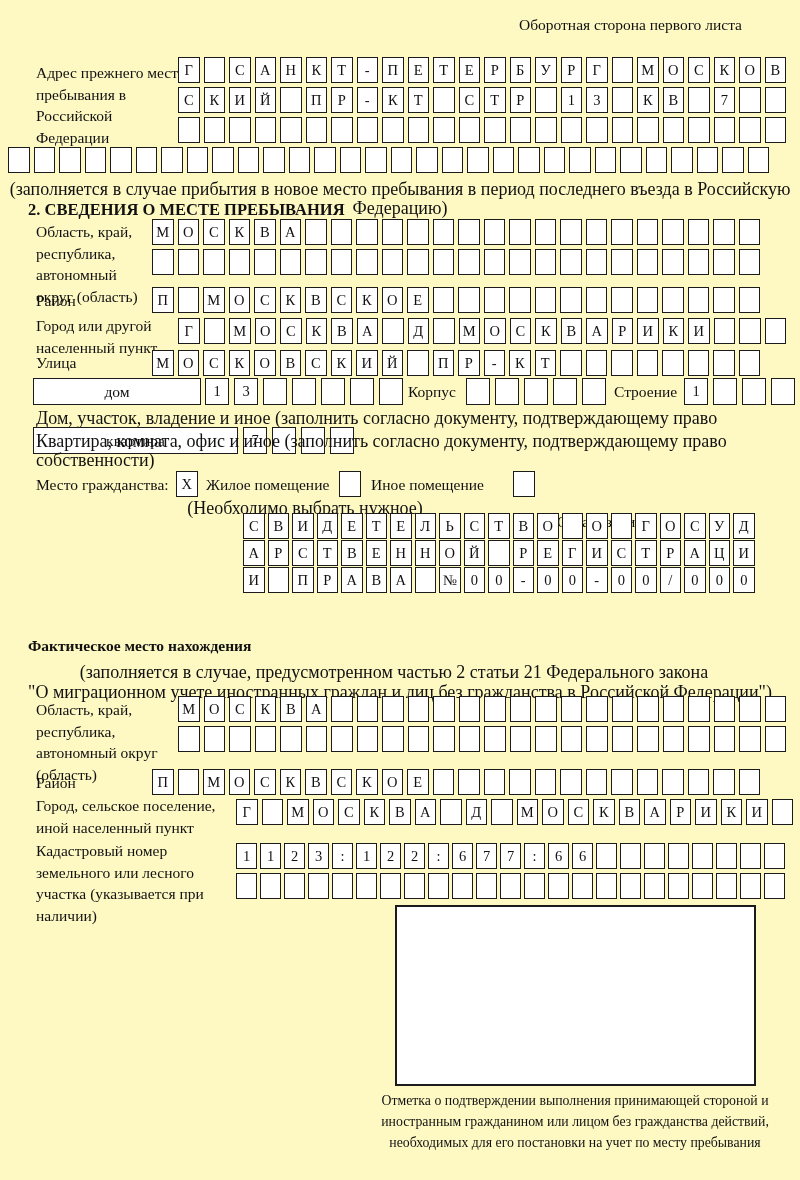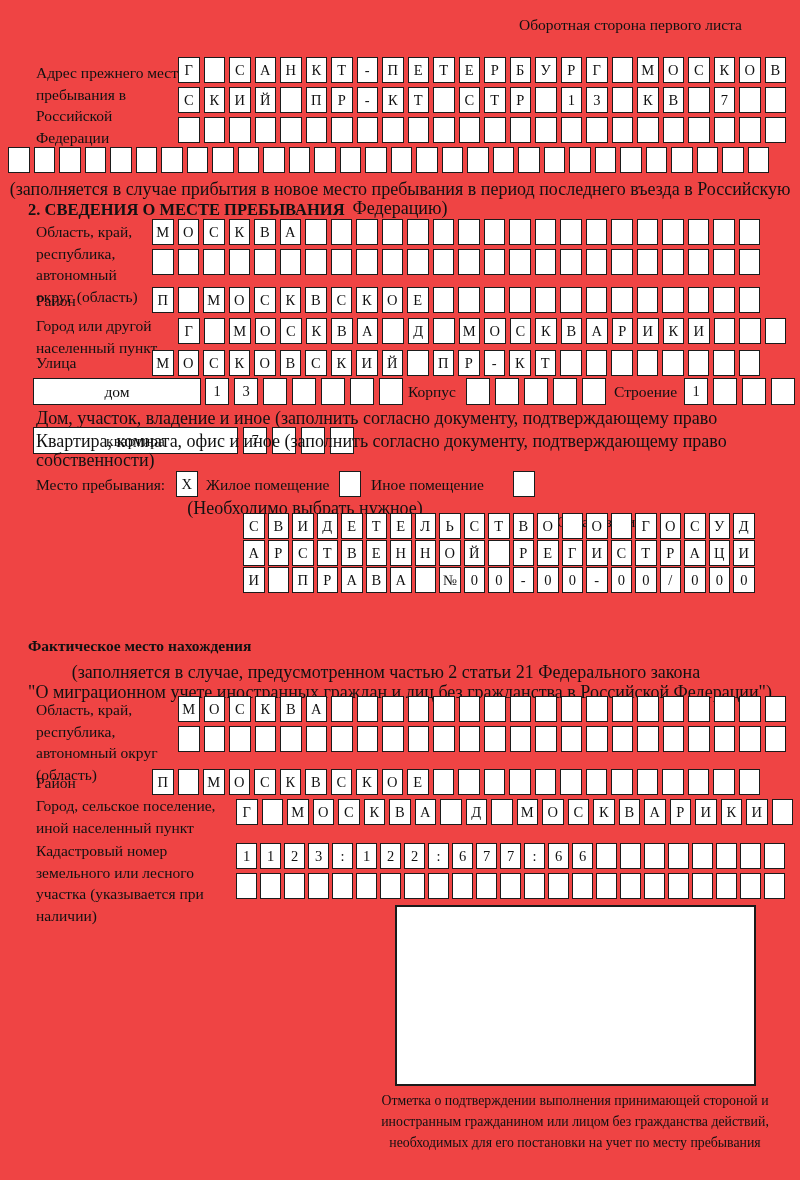--- a/index.html
+++ b/index.html
@@ -1,17 +1,17 @@
 <!DOCTYPE html>
 <html><head>
 <meta charset="utf-8">
 <style>
   html,body{margin:0;padding:0;background:#ffffff;}
   body{width:800px;height:1180px;font-family:"Liberation Serif","DejaVu Serif",serif;color:#111;}
-  .sheet{position:relative;width:800px;height:1180px;overflow:hidden;background:#ef4444;}
+  .sheet{position:relative;width:800px;height:1180px;overflow:hidden;background:#fef9c3;}
   .abs{position:absolute;}
   .lbl{position:absolute;font-size:15.5px;line-height:21.5px;}
   .cap{position:absolute;font-size:18px;line-height:19px;text-align:center;}
   .hdr{position:absolute;font-weight:bold;text-align:left;padding-left:28px;}
   .boxrow{position:absolute;display:flex;gap:4px;}
   .cbox{box-sizing:border-box;flex:none;width:21.5px;height:26px;border:1.7px solid #1b1b1b;
         display:flex;align-items:center;justify-content:center;font-size:14.5px;background:#fff;}
   .tight{gap:3px;}
   .kad{gap:3px;}
   .kad .cbox{width:21px;}
@@ -311,21 +311,21 @@
 
   <div class="widebox" style="left:33px;top:427px;width:205px;text-align:right;">квартира</div>
   <div class="boxrow husky" style="left:243px;top:427px;">
       <span class="cbox">7</span>
       <span class="cbox"></span>
       <span class="cbox"></span>
       <span class="cbox"></span>
     </div>
   <div class="cap" style="left:36px;top:432px;width:740px;text-align:left;">Квартира, комната, офис и иное (заполнить согласно документу, подтверждающему право собственности)</div>
 
-  <div class="lbl" style="left:36px;top:474px;">Место пребывания:</div>
+  <div class="lbl" style="left:36px;top:474px;">Место гражданства:</div>
   <div class="boxrow" style="left:176px;top:471px;">
       <span class="cbox">X</span>
     </div>
   <div class="lbl" style="left:206px;top:474px;">Жилое помещение</div>
   <div class="boxrow" style="left:339px;top:471px;">
       <span class="cbox"></span>
     </div>
   <div class="lbl" style="left:371px;top:474px;">Иное помещение</div>
   <div class="boxrow" style="left:513px;top:471px;">
       <span class="cbox"></span>
@@ -397,21 +397,21 @@
       <span class="cbox">-</span>
       <span class="cbox">0</span>
       <span class="cbox">0</span>
       <span class="cbox">/</span>
       <span class="cbox">0</span>
       <span class="cbox">0</span>
       <span class="cbox">0</span>
     </div>
 
   <div class="hdr" style="left:0;top:637px;width:700px;font-size:15.5px;">Фактическое место нахождения</div>
-  <div class="cap" style="left:0;top:663px;width:772px;">(заполняется в случае, предусмотренном частью 2 статьи 21 Федерального закона</div>
+  <div class="cap" style="left:8px;top:663px;width:772px;">(заполняется в случае, предусмотренном частью 2 статьи 21 Федерального закона</div>
   <div class="cap" style="left:0;top:683px;width:800px;">"О миграционном учете иностранных граждан и лиц без гражданства в Российской Федерации")</div>
 
   <div class="lbl" style="left:36px;top:699px;width:140px;">Область, край, республика, автономный округ (область)</div>
   <div class="boxrow" style="left:178px;top:696px;">
       <span class="cbox">М</span>
       <span class="cbox">О</span>
       <span class="cbox">С</span>
       <span class="cbox">К</span>
       <span class="cbox">В</span>
       <span class="cbox">А</span>

